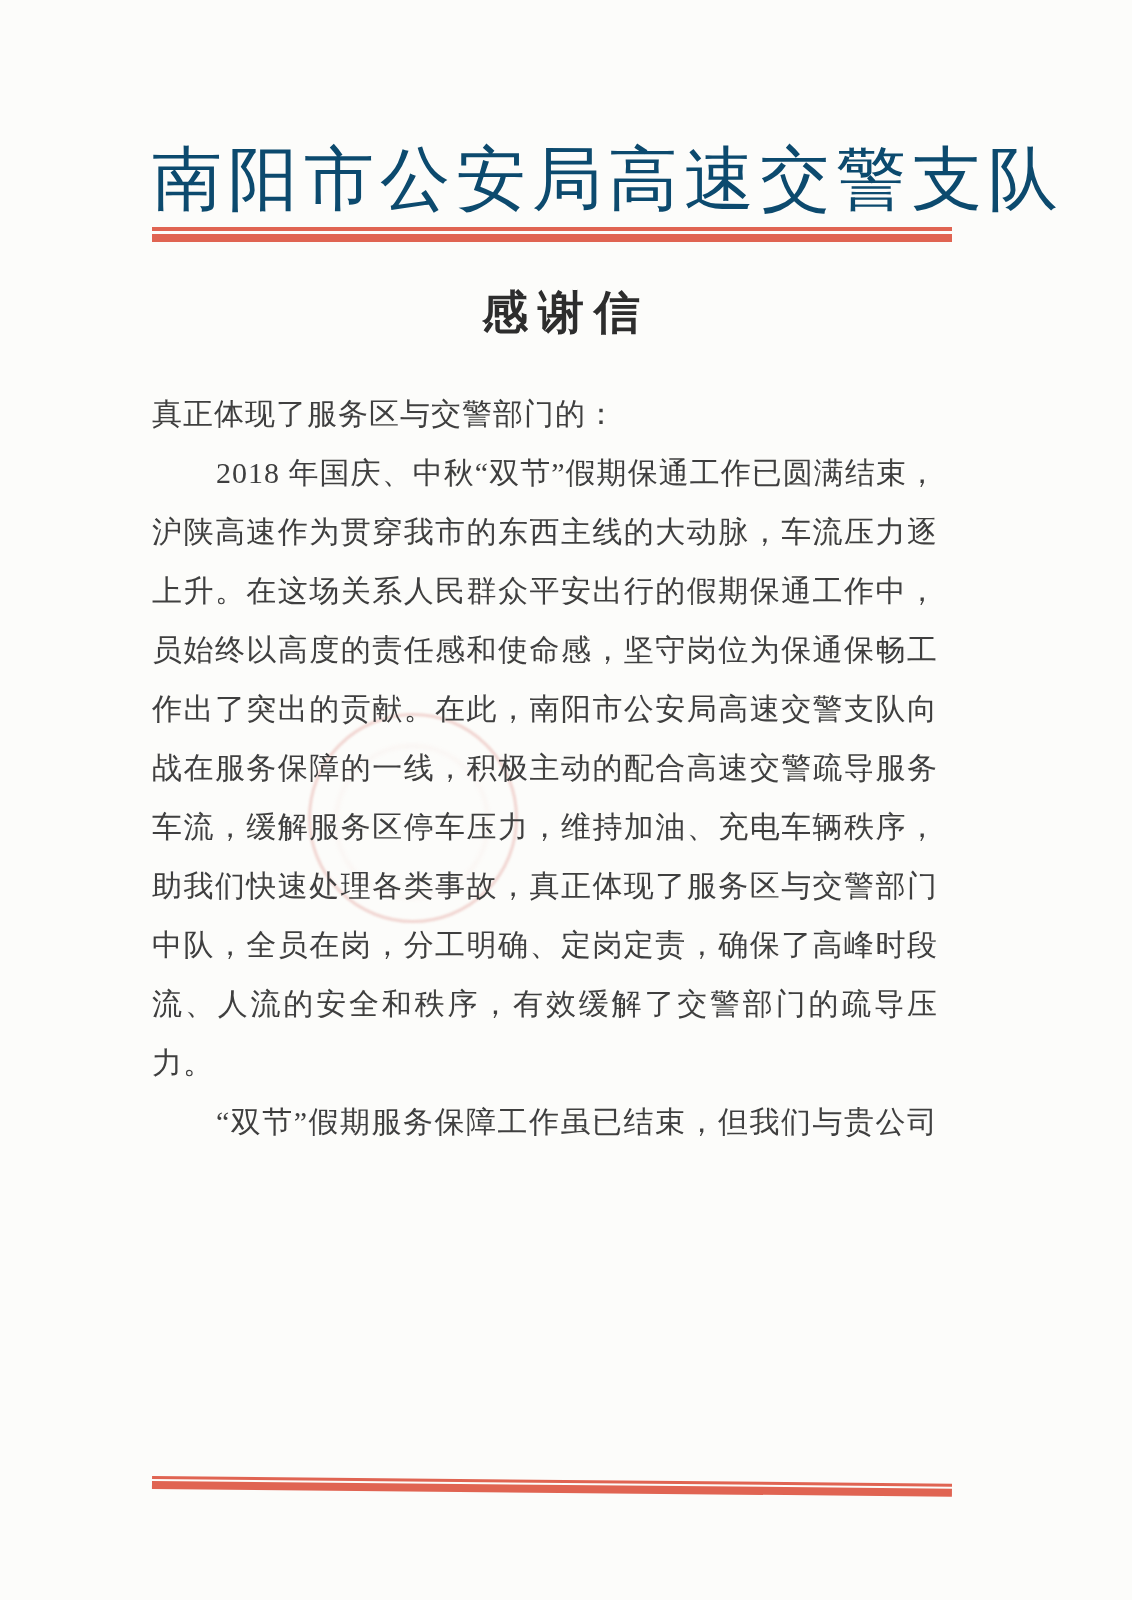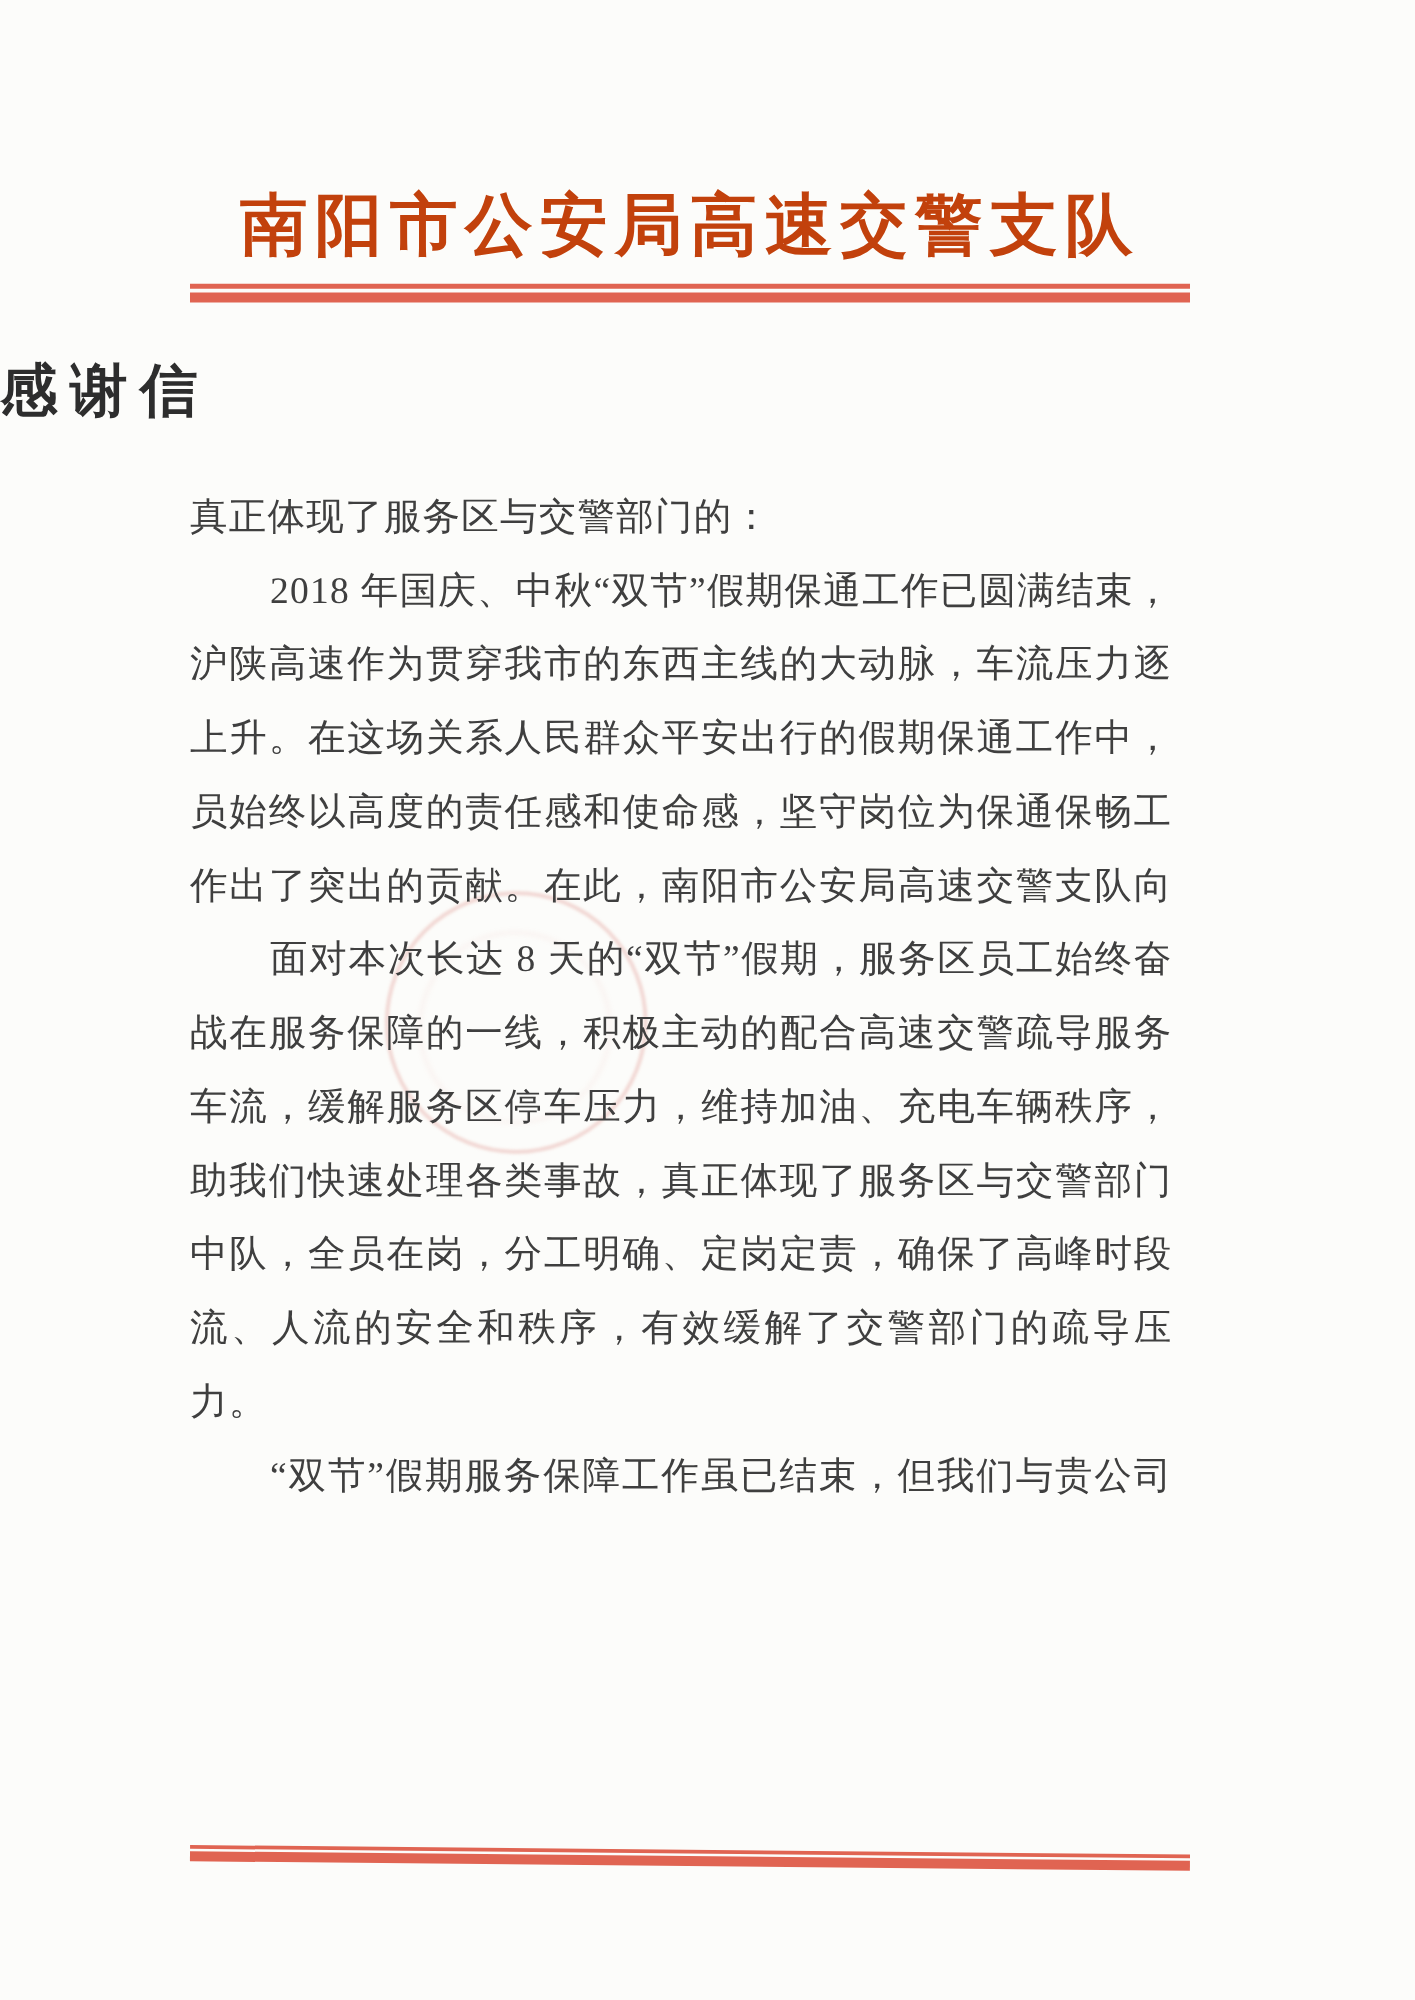--- a/index.html
+++ b/index.html
@@ -15,23 +15,23 @@
     overflow: hidden;
     font-family: "Liberation Serif", "DejaVu Serif", serif;
   }
   
   .letterhead {
     position: absolute;
     top: 144px;
     left: 152px;
     width: 800px;
     text-align: center;
-    font-size: 54px;
-    font-weight: bold;
-    color: #c2410c;
+    font-size: 70px;
+    font-weight: normal;
+    color: #0c4a6e;
     letter-spacing: 6px;
     white-space: nowrap;
     line-height: 72px;
   }
   
   .double-rule {
     position: absolute;
     left: 152px;
     width: 800px;
   }
@@ -45,20 +45,21 @@
     transform-origin: left center;
   }
   .rule-footer .thin  { height: 3px; }
   .rule-footer .gap   { height: 2px; }
   
   .letter-title {
     position: absolute;
     top: 282px;
     left: 0;
     width: 1132px;
+    text-align: center;
     font-size: 46px;
     font-weight: bold;
     color: #2d2d2d;
     letter-spacing: 10px;
   }
   
   .body-lines {
     position: absolute;
     top: 384px;
     left: 152px;
@@ -120,21 +121,20 @@
   <div class="seal"></div>
   <div class="seal-inner"></div>
 
   <div class="body-lines" id="body-lines">
       <div class="line">真正体现了服务区与交警部门的：</div>
       <div class="line fill indent">2018 年国庆、中秋“双节”假期保通工作已圆满结束，</div>
       <div class="line fill">沪陕高速作为贯穿我市的东西主线的大动脉，车流压力逐年</div>
       <div class="line fill">上升。在这场关系人民群众平安出行的假期保通工作中，贵</div>
       <div class="line fill">员始终以高度的责任感和使命感，坚守岗位为保通保畅工作</div>
       <div class="line fill">作出了突出的贡献。在此，南阳市公安局高速交警支队向贵</div>
-      <div class="line fill indent">面对本次长达 8 天的“双节”假期，服务区员工始终奋</div>
       <div class="line fill">战在服务保障的一线，积极主动的配合高速交警疏导服务区</div>
       <div class="line fill">车流，缓解服务区停车压力，维持加油、充电车辆秩序，协</div>
       <div class="line fill">助我们快速处理各类事故，真正体现了服务区与交警部门的</div>
       <div class="line fill">中队，全员在岗，分工明确、定岗定责，确保了高峰时段车</div>
       <div class="line fill">流、人流的安全和秩序，有效缓解了交警部门的疏导压力，</div>
       <div class="line">力。</div>
       <div class="line fill indent">“双节”假期服务保障工作虽已结束，但我们与贵公司</div>
     </div>
 
   <div class="double-rule rule-footer">

